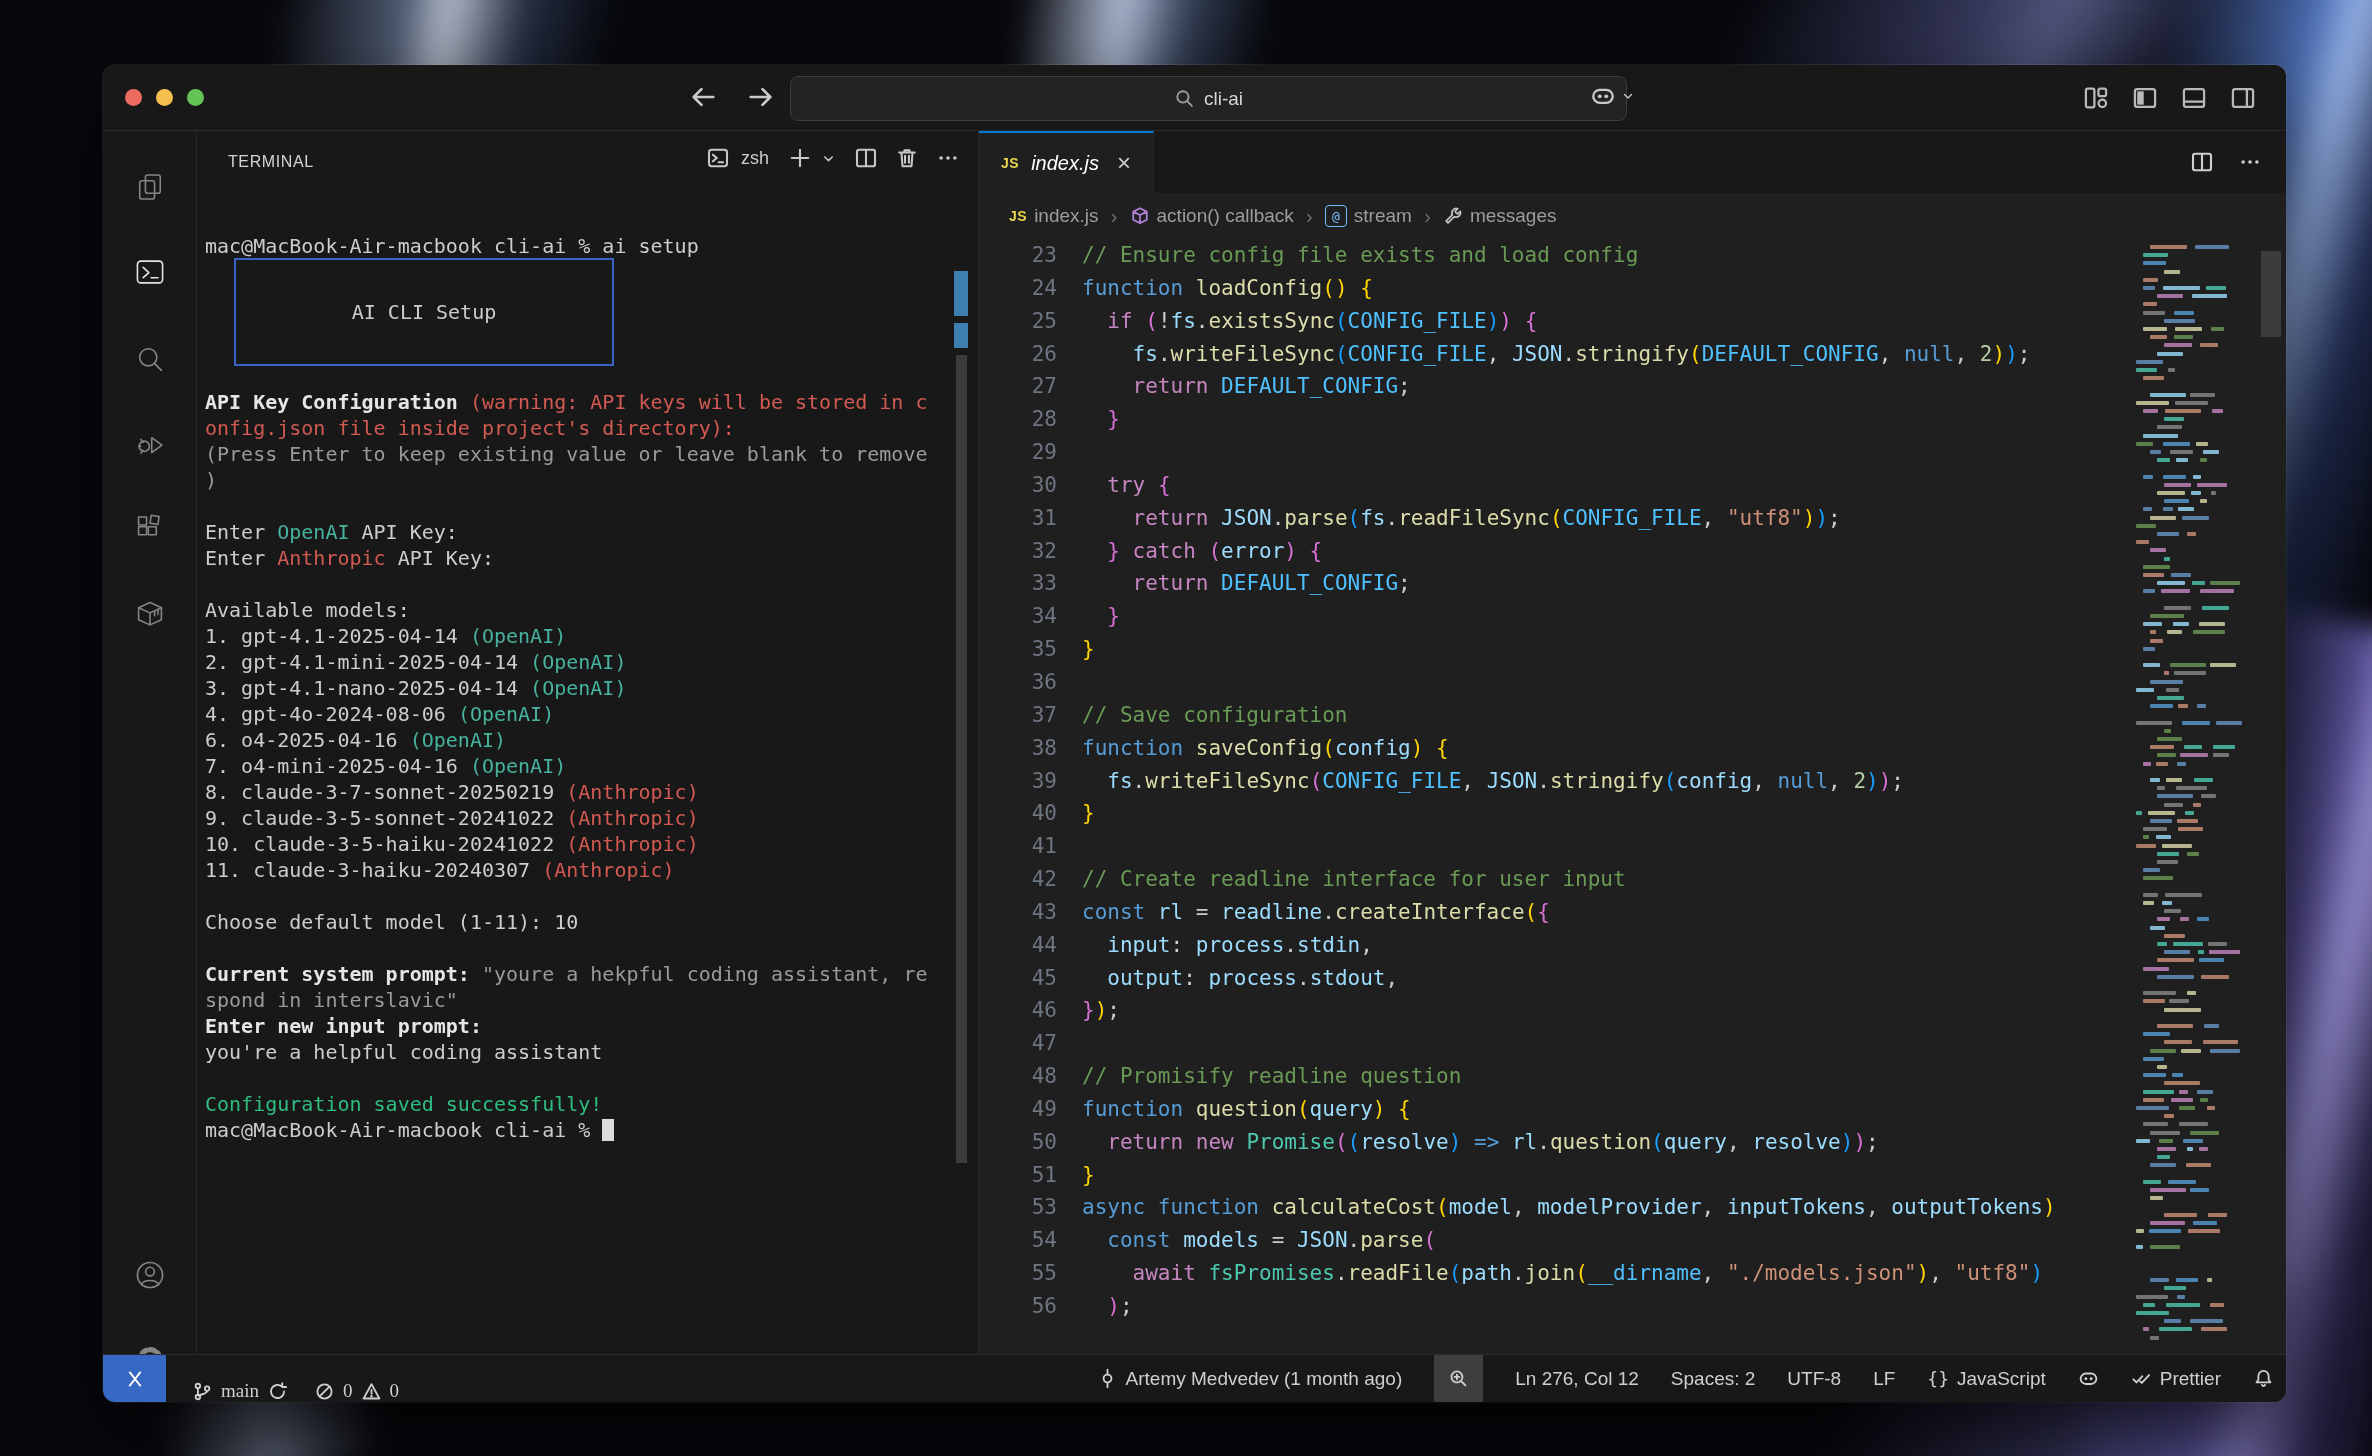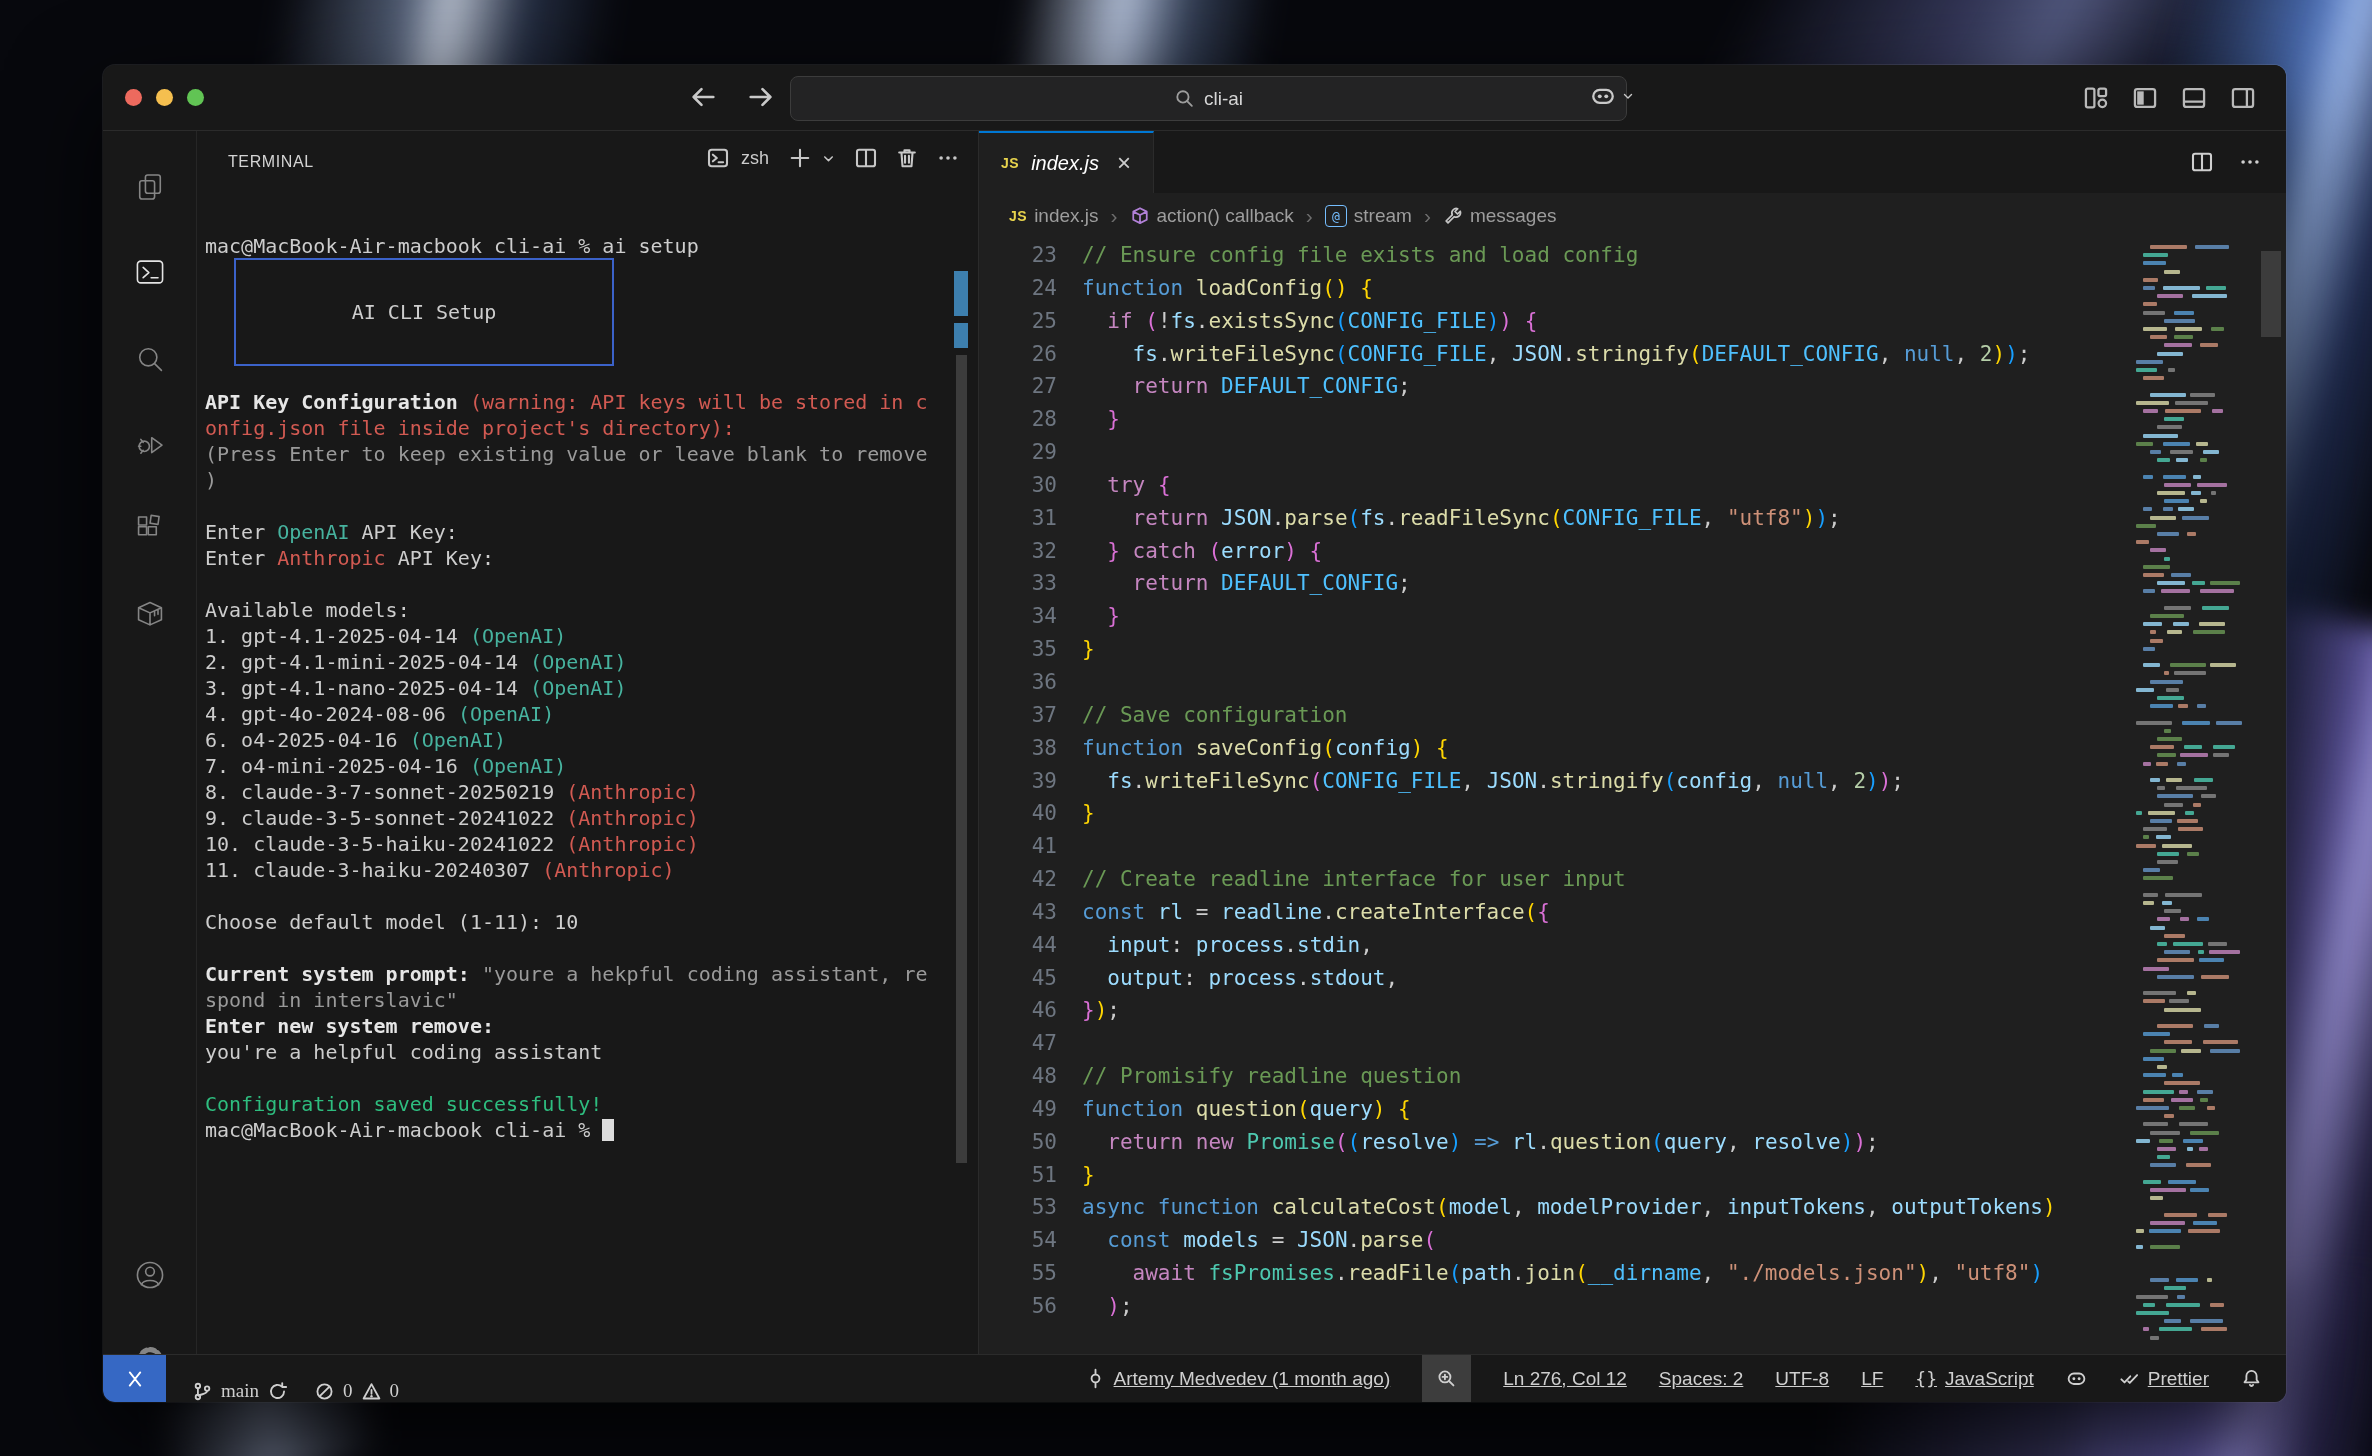--- a/index.html
+++ b/index.html
@@ -97,21 +97,21 @@
   .ed-thumb{position:absolute;right:5px;top:12px;width:20px;height:86px;background:rgba(121,121,121,.32);}
   
   .statusbar{position:absolute;bottom:0;left:0;right:0;height:47px;background:#181818;border-top:1px solid #2b2b2b;
              display:flex;align-items:center;justify-content:space-between;color:#cfcfcf;font-size:19px;}
   .sb-left{display:flex;align-items:flex-end;height:100%;font-family:Liberation Serif, serif;}
   .sb-remote{width:63px;height:100%;background:#3668c4;color:#fff;display:flex;align-items:center;justify-content:center;
              border-radius:0 0 0 11px;}
   .sb-remote svg{width:22px;height:22px;}
   .sb-item{display:flex;align-items:center;gap:8px;margin-left:26px;}
   .sb-item svg{width:21px;height:21px;}
-  .sb-right{display:flex;align-items:center;gap:32px;height:100%;padding-right:24px;text-decoration:underline;}
+  .sb-right{display:flex;align-items:center;gap:32px;height:100%;padding-right:12px;}
   .sb-right .sb-item{margin-left:0;}
   .sb-zoombox{background:#3d3d3d;height:100%;display:flex;align-items:center;padding:0 14px;}
   .sb-braces{font-family:"DejaVu Sans Mono",monospace;font-size:18px;}
   svg{fill:none;stroke:currentColor;stroke-width:1.4;stroke-linecap:round;stroke-linejoin:round;}
   svg .f{fill:currentColor;stroke:none;}
 </style>
 </head>
 <body>
 
 <div class="wp">
@@ -284,21 +284,21 @@
             <div class="t-line"><span class="ts-w">7. o4-mini-2025-04-16 </span><span class="ts-tl">(OpenAI)</span></div>
             <div class="t-line"><span class="ts-w">8. claude-3-7-sonnet-20250219 </span><span class="ts-rd">(Anthropic)</span></div>
             <div class="t-line"><span class="ts-w">9. claude-3-5-sonnet-20241022 </span><span class="ts-rd">(Anthropic)</span></div>
             <div class="t-line"><span class="ts-w">10. claude-3-5-haiku-20241022 </span><span class="ts-rd">(Anthropic)</span></div>
             <div class="t-line"><span class="ts-w">11. claude-3-haiku-20240307 </span><span class="ts-rd">(Anthropic)</span></div>
             <div class="t-line"></div>
             <div class="t-line"><span class="ts-w">Choose default model (1-11): 10</span></div>
             <div class="t-line"></div>
             <div class="t-line"><span class="ts-bd">Current system prompt: </span><span class="ts-gy">"youre a hekpful coding assistant, re</span></div>
             <div class="t-line"><span class="ts-gy">spond in interslavic"</span></div>
-            <div class="t-line"><span class="ts-bd">Enter new system remove:</span></div>
+            <div class="t-line"><span class="ts-bd">Enter new input prompt:</span></div>
             <div class="t-line"><span class="ts-w">you're a helpful coding assistant</span></div>
             <div class="t-line"></div>
             <div class="t-line"><span class="ts-gn">Configuration saved successfully!</span></div>
             <div class="t-line"><span class="t-mark circle"></span><span class="ts-w">mac@MacBook-Air-macbook cli-ai % </span><span class="t-cursor"></span></div>
           </div>
         <div class="term-sb">
           <span class="m1"></span>
           <span class="m2"></span>
           <span class="thumb"></span>
         </div>

